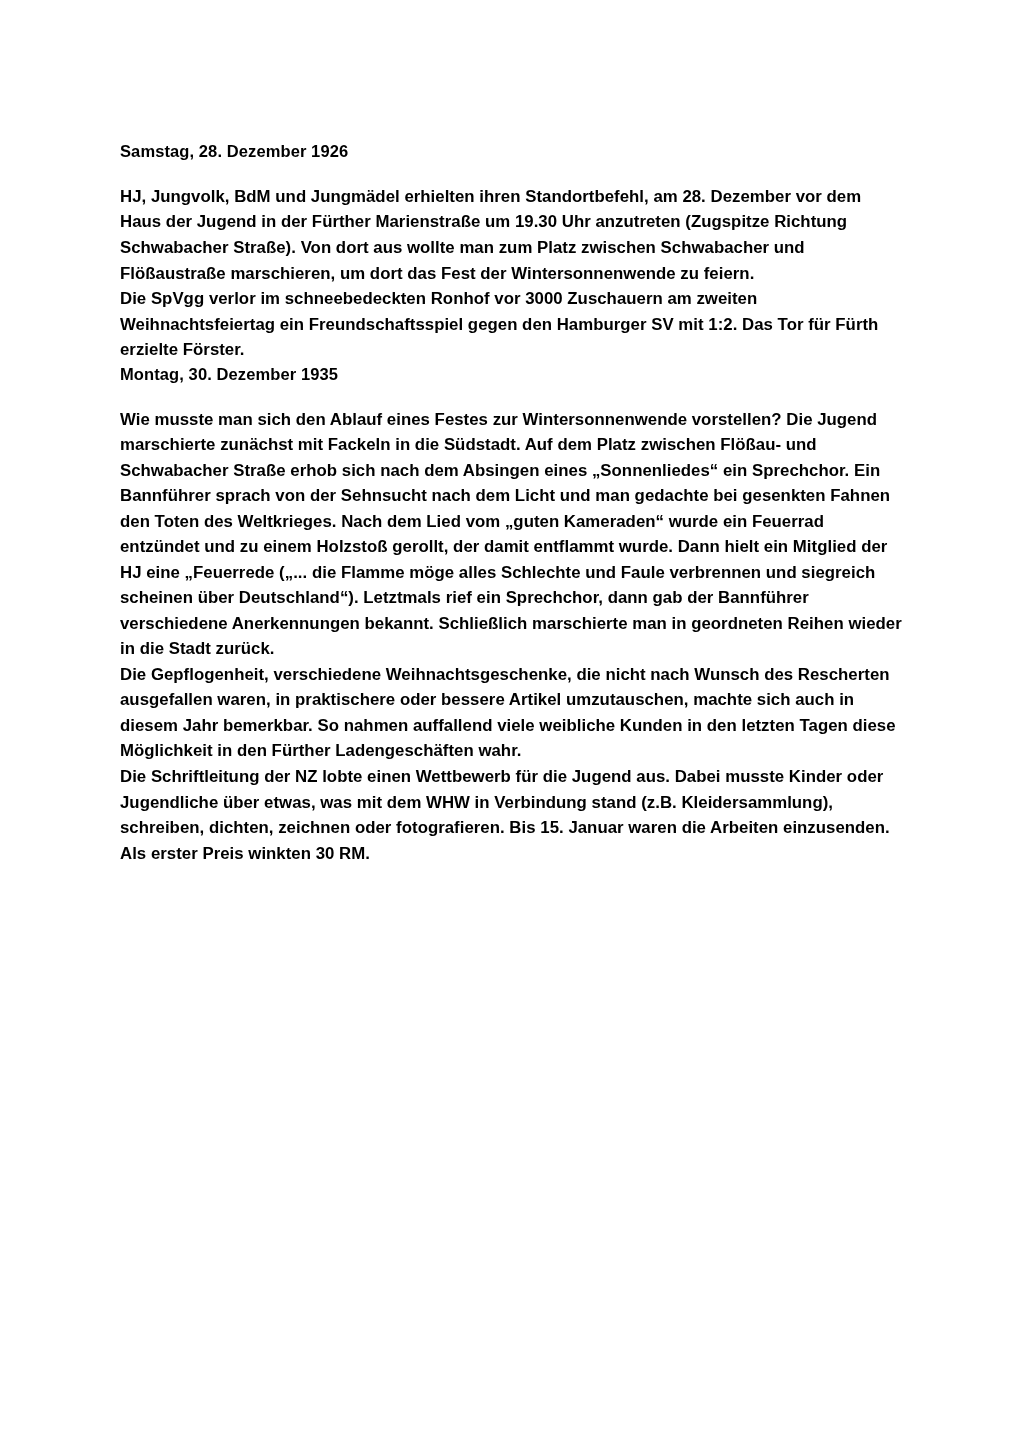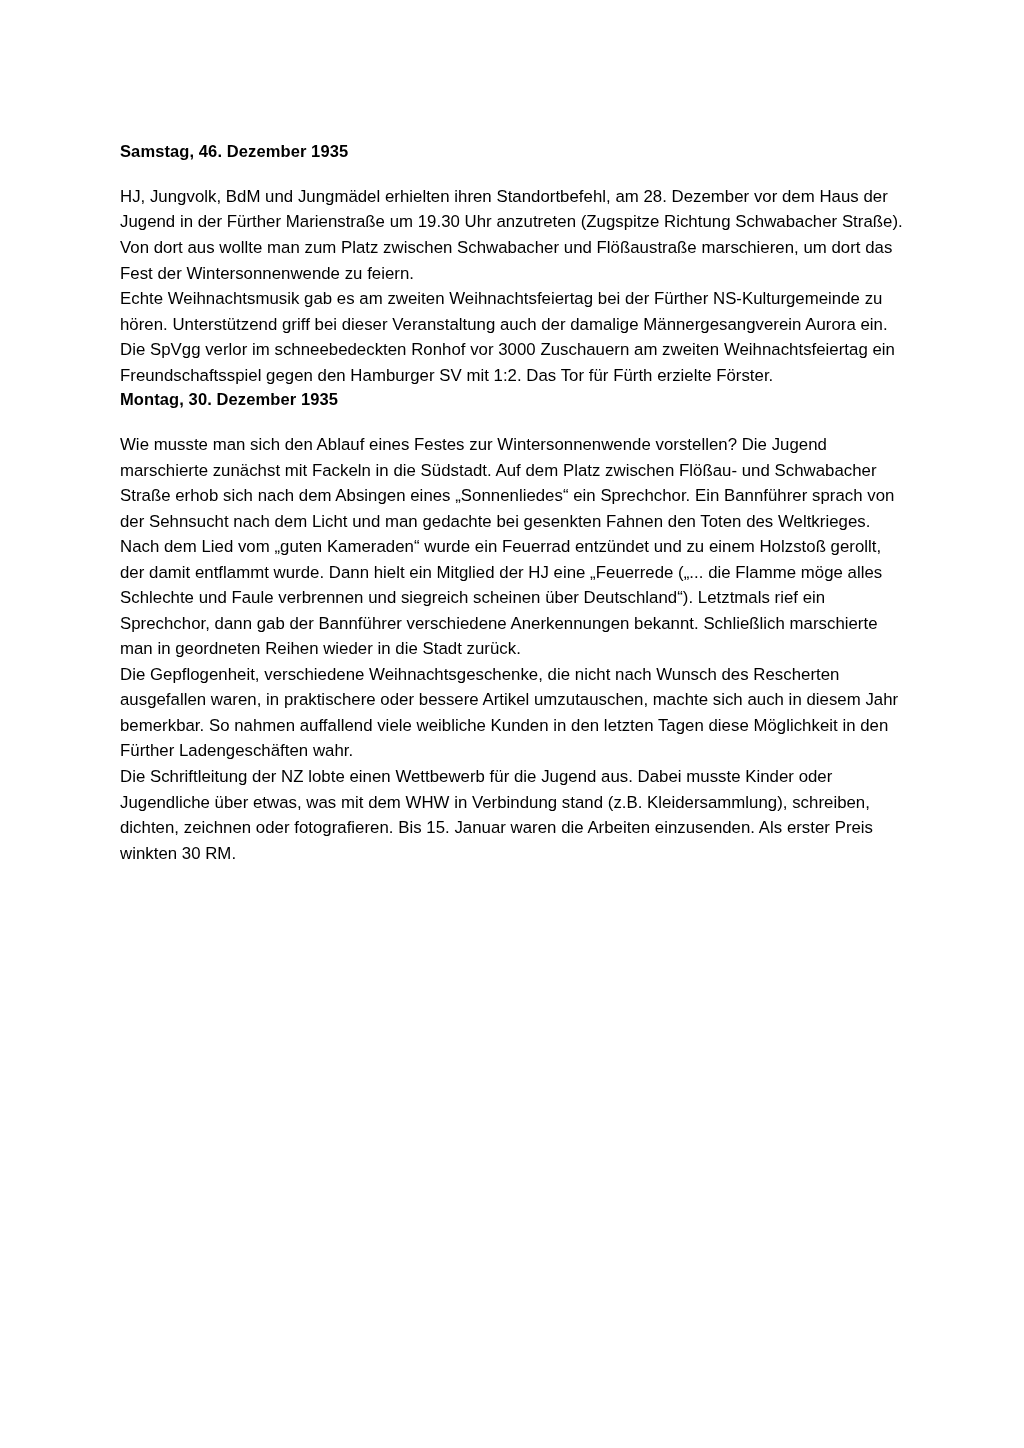--- a/index.html
+++ b/index.html
@@ -36,35 +36,35 @@
     line-height: 1.45;
     letter-spacing: 0.1px;
     margin: 0 0 20px 0;
   }
   .para {
     font-size: 16.8px;
     line-height: 1.52;
     margin: 0;
     text-align: left;
     letter-spacing: 0.03px;
+    font-weight: bold;
   }
   .para + .para {
     margin-top: 0;
   }
 </style>
 </head>
 <body>
 
 <div class="page">
   <div class="doc-body">
 
     <div class="section">
-      <h2 class="section-heading">Samstag, 46. Dezember 1935</h2>
+      <h2 class="section-heading">Samstag, 28. Dezember 1926</h2>
       <p class="para">HJ, Jungvolk, BdM und Jungmädel erhielten ihren Standortbefehl, am 28. Dezember vor dem Haus der Jugend in der Fürther Marienstraße um 19.30 Uhr anzutreten (Zugspitze Richtung Schwabacher Straße). Von dort aus wollte man zum Platz zwischen Schwabacher und Flößaustraße marschieren, um dort das Fest der Wintersonnenwende zu feiern.</p>
-      <p class="para">Echte Weihnachtsmusik gab es am zweiten Weihnachtsfeiertag bei der Fürther NS-Kulturgemeinde zu hören. Unterstützend griff bei dieser Veranstaltung auch der damalige Männergesangverein Aurora ein.</p>
       <p class="para">Die SpVgg verlor im schneebedeckten Ronhof vor 3000 Zuschauern am zweiten Weihnachtsfeiertag ein Freundschaftsspiel gegen den Hamburger SV mit 1:2. Das Tor für Fürth erzielte Förster.</p>
     </div>
 
     <div class="section">
       <h2 class="section-heading">Montag, 30. Dezember 1935</h2>
       <p class="para">Wie musste man sich den Ablauf eines Festes zur Wintersonnenwende vorstellen? Die Jugend marschierte zunächst mit Fackeln in die Südstadt. Auf dem Platz zwischen Flößau- und Schwabacher Straße erhob sich nach dem Absingen eines „Sonnenliedes“ ein Sprechchor. Ein Bannführer sprach von der Sehnsucht nach dem Licht und man gedachte bei gesenkten Fahnen den Toten des Weltkrieges. Nach dem Lied vom „guten Kameraden“ wurde ein Feuerrad entzündet und zu einem Holzstoß gerollt, der damit entflammt wurde. Dann hielt ein Mitglied der HJ eine „Feuerrede („... die Flamme möge alles Schlechte und Faule verbrennen und siegreich scheinen über Deutschland“). Letztmals rief ein Sprechchor, dann gab der Bannführer verschiedene Anerkennungen bekannt. Schließlich marschierte man in geordneten Reihen wieder in die Stadt zurück.</p>
     </div>
 
     <div class="section">
       <p class="para">Die Gepflogenheit, verschiedene Weihnachtsgeschenke, die nicht nach Wunsch des Rescherten ausgefallen waren, in praktischere oder bessere Artikel umzutauschen, machte sich auch in diesem Jahr bemerkbar. So nahmen auffallend viele weibliche Kunden in den letzten Tagen diese Möglichkeit in den Fürther Ladengeschäften wahr.</p>

